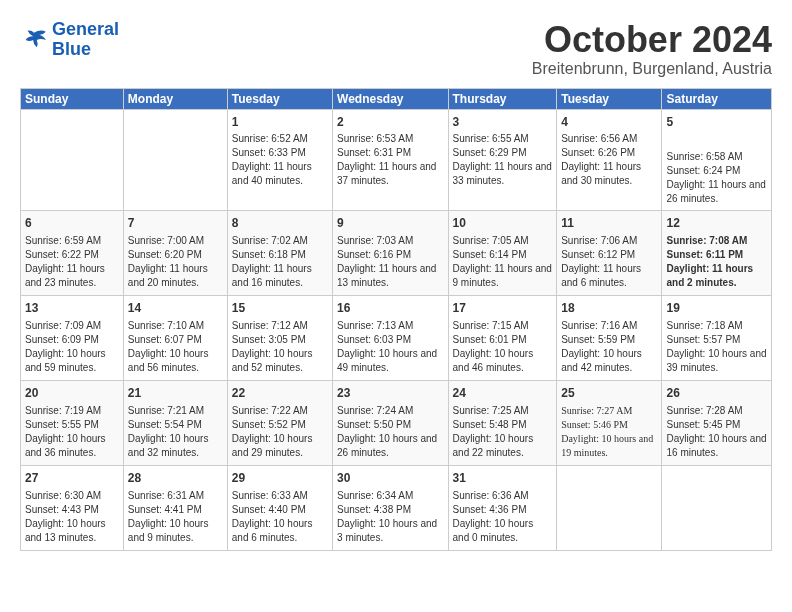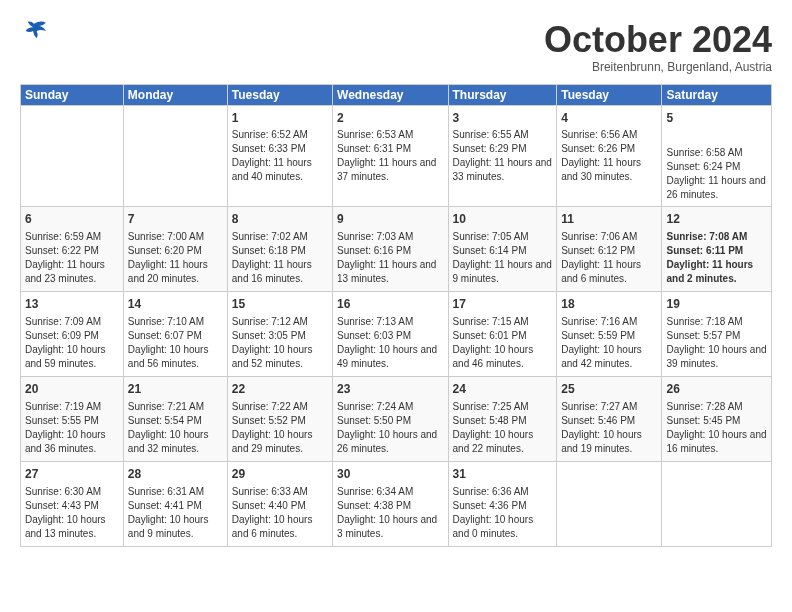--- a/index.html
+++ b/index.html
@@ -37,21 +37,21 @@
     .title-block {
       text-align: right;
     }
     .title-block h1 {
       font-size: 36px;
       font-weight: bold;
       color: #333;
       line-height: 1.1;
     }
     .title-block h2 {
-      font-size: 12px;
+      font-size: 16px;
       font-weight: normal;
       color: #555;
     }
     table {
       width: 100%;
       border-collapse: collapse;
       font-size: 11px;
     }
     thead tr th {
       background-color: #3a6ebf;
@@ -86,20 +86,24 @@
     }
   </style>
 </head>
 <body>
 
 <div class="header">
   <div class="logo">
     <svg class="logo-bird" viewBox="0 0 30 24" fill="none">
       <path d="M15 4 Q22 0 28 3 Q24 7 20 6 Q26 8 28 12 Q22 10 18 12 Q20 16 18 20 Q14 16 14 12 Q10 14 6 12 Q8 8 14 8 Q10 6 8 2 Q12 1 15 4Z" fill="#1a5fb4"></path>
     </svg>
+    <div class="logo-text">
+      <div><span>General</span></div>
+      <div><span>Blue</span></div>
+    </div>
   </div>
   <div class="title-block">
     <h1>October 2024</h1>
     <h2>Breitenbrunn, Burgenland, Austria</h2>
   </div>
 </div>
 
 <table>
   <thead>
     <tr>
@@ -261,21 +265,21 @@
 Daylight: 10 hours and 26 minutes.</div>
         </td>
         <td>
           <span class="day-num">24</span>
           <div class="day-detail" style="white-space: pre-line;">Sunrise: 7:25 AM
 Sunset: 5:48 PM
 Daylight: 10 hours and 22 minutes.</div>
         </td>
         <td>
           <span class="day-num">25</span>
-          <div class="day-detail" style="white-space: pre-line;">Sunrise: 7:27 AM
+          <div class="day-detail" style="white-space: pre-line; font-family: Liberation Serif, serif;">Sunrise: 7:27 AM
 Sunset: 5:46 PM
 Daylight: 10 hours and 19 minutes.</div>
         </td>
         <td>
           <span class="day-num">26</span>
           <div class="day-detail" style="white-space: pre-line;">Sunrise: 7:28 AM
 Sunset: 5:45 PM
 Daylight: 10 hours and 16 minutes.</div>
         </td>
       </tr>

